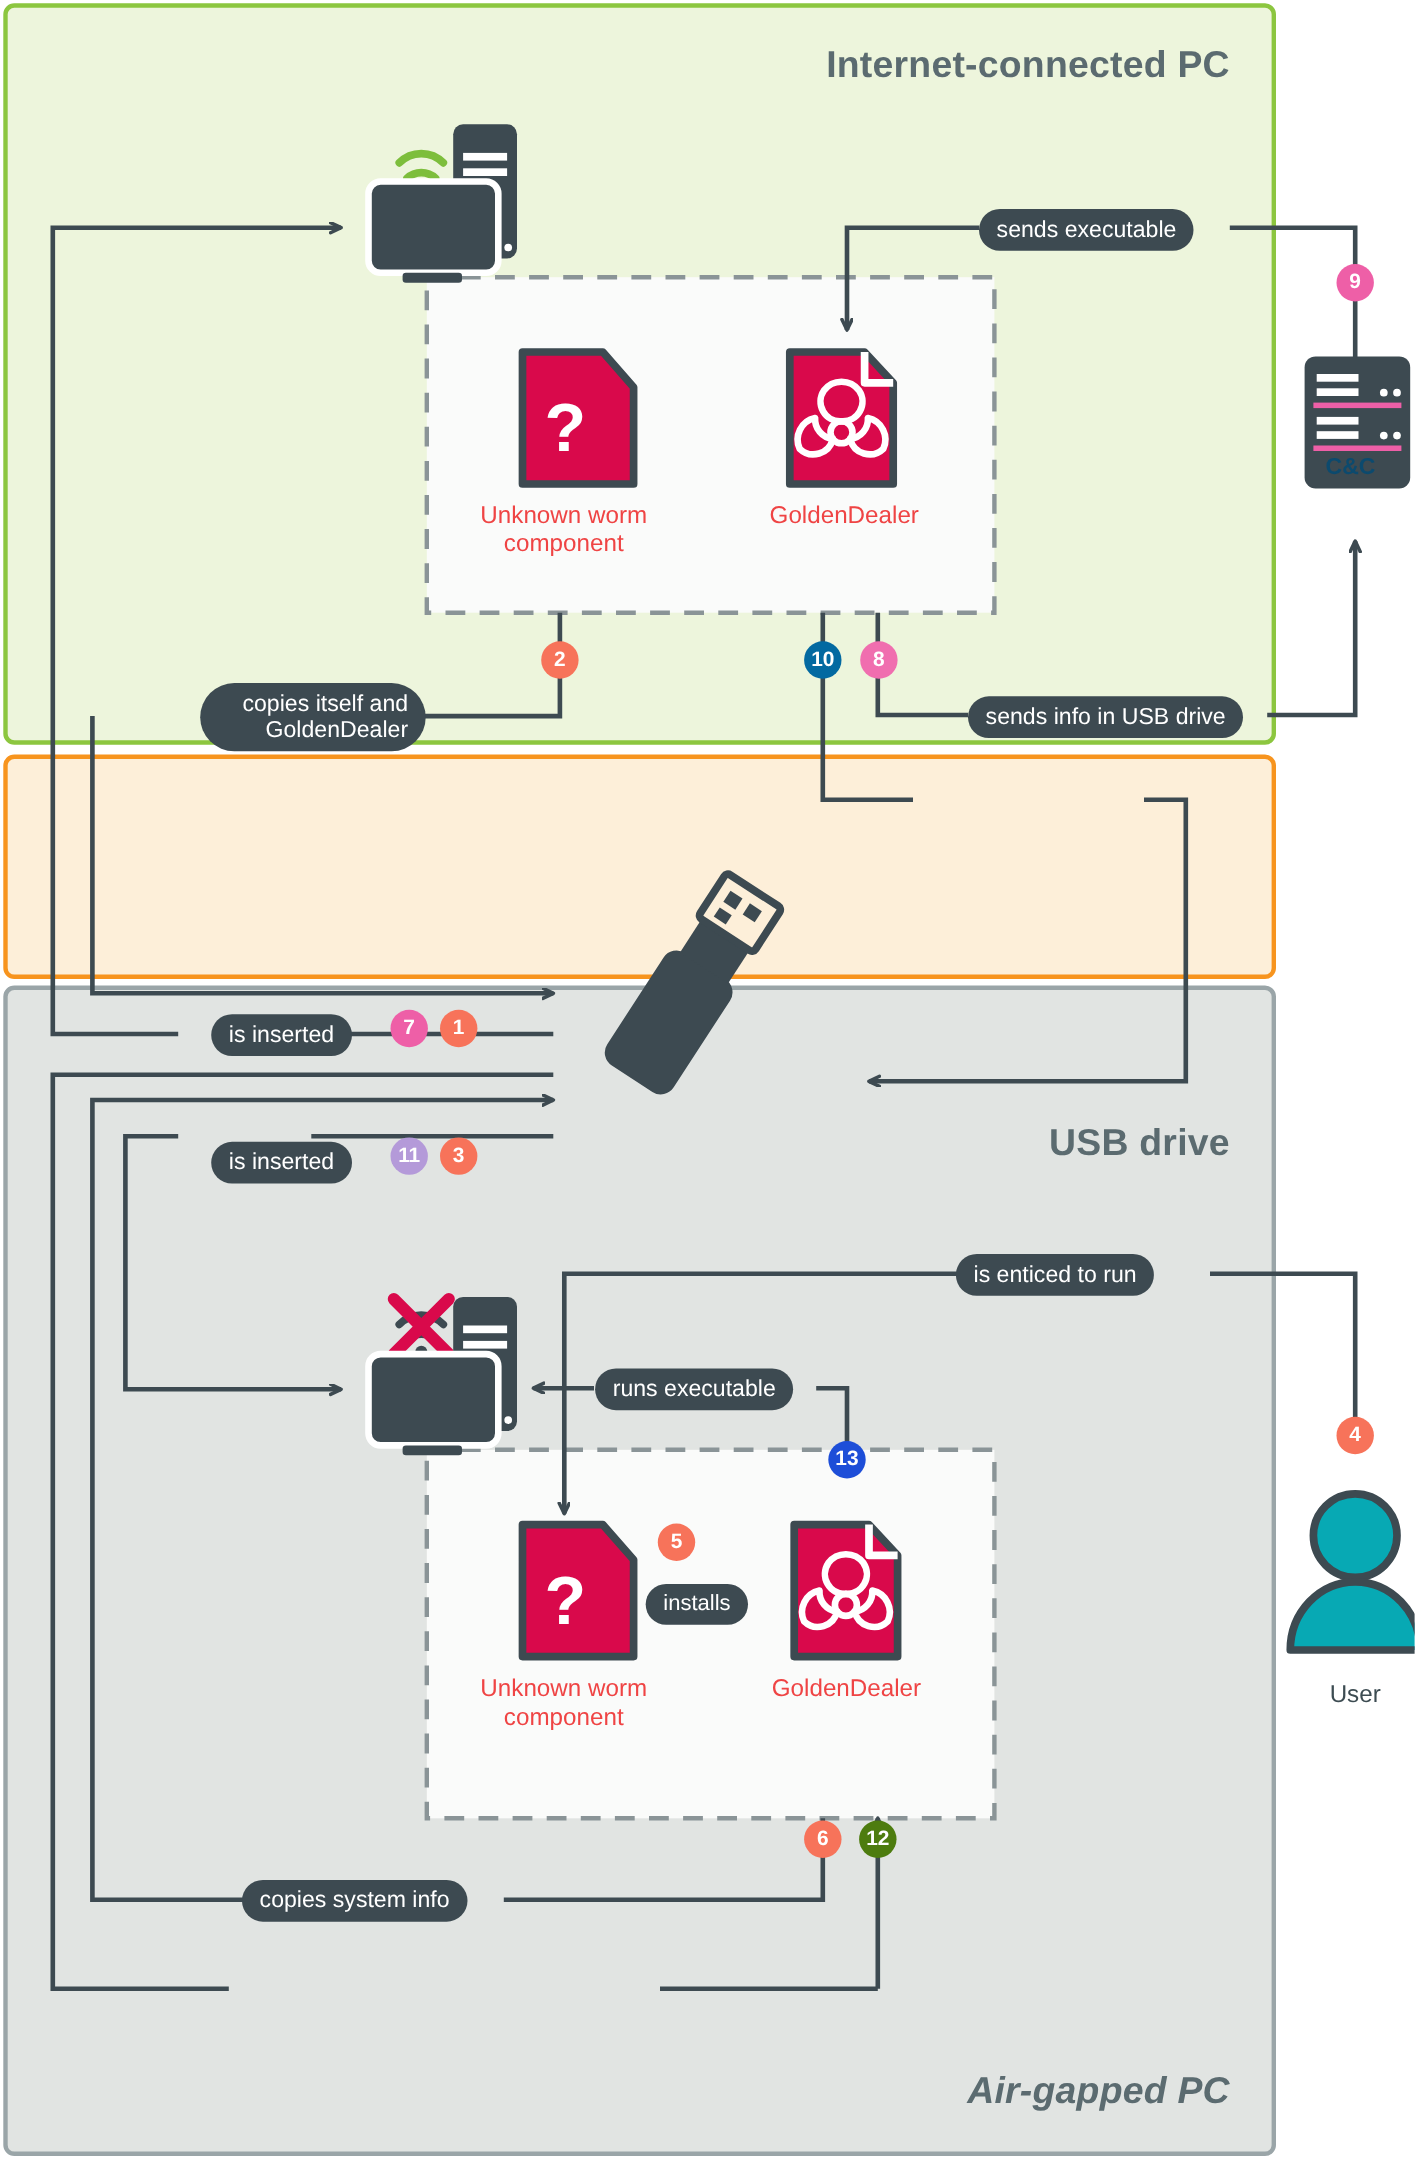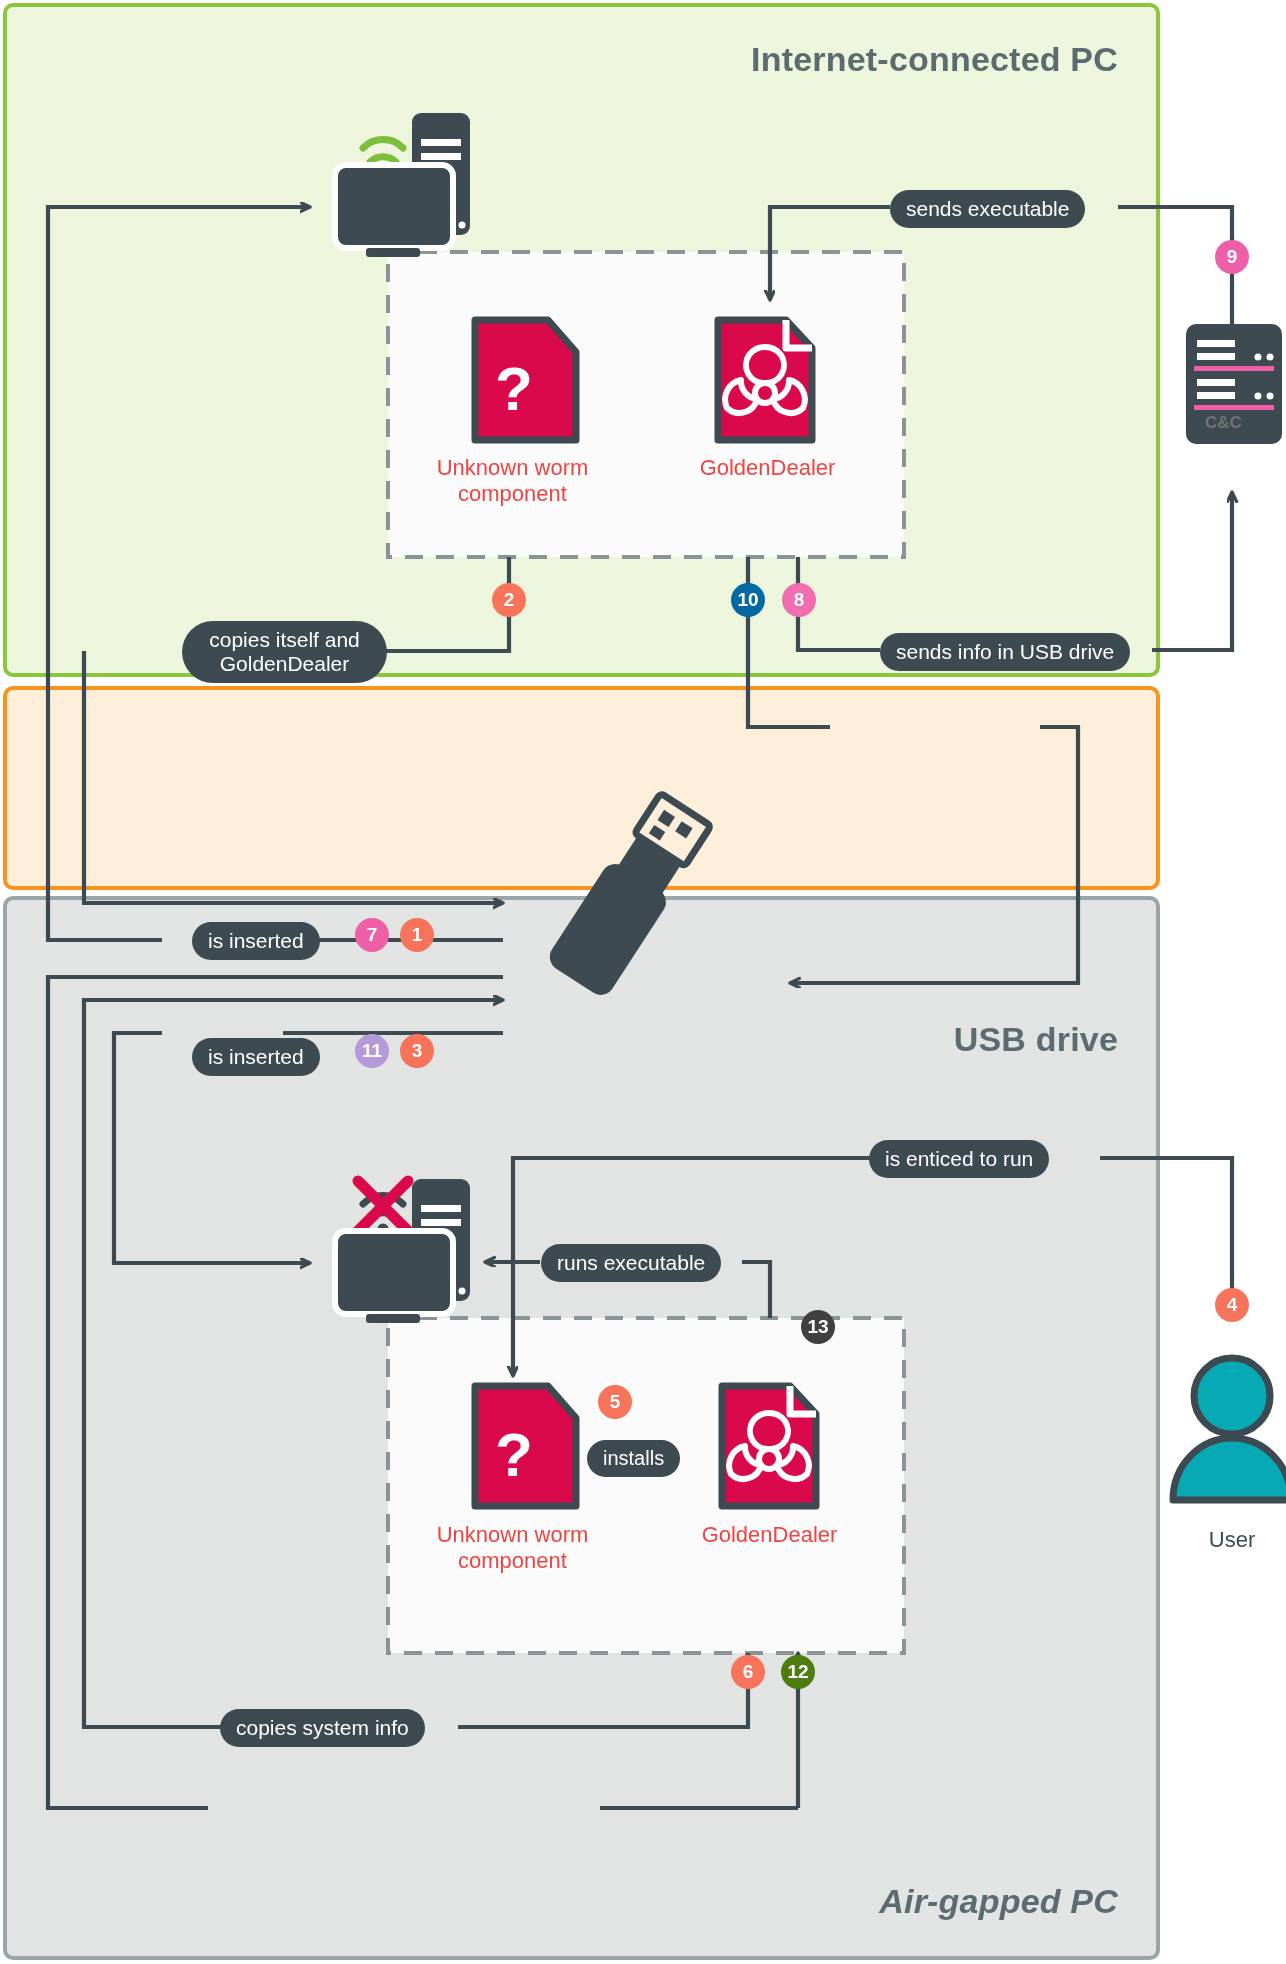--- a/index.html
+++ b/index.html
@@ -18,30 +18,30 @@
   }
   .zone-title.big { font-size:34px; }
 
   .node-label {
     position:absolute; text-align:center; color:#ef4444;
     font-size:22px; line-height:1.2; white-space:pre-line;
   }
   .pill {
     position:absolute; background:#3d4a51; color:#fff;
     border-radius:999px; font-size:21px; line-height:1.15;
-    padding:7px 16px; text-align:center; white-space:pre-line;
+    padding:7px 16px; text-align:right; white-space:pre-line;
     font-weight:400;
   }
   .badge {
     position:absolute; width:34px; height:34px; border-radius:50%;
     color:#ffffff; font-size:19px; font-weight:bold;
     display:flex; align-items:center; justify-content:center;
   }
   .cc-label {
-    position:absolute; color:#737373; font-weight:bold; font-size:17px;
+    position:absolute; color:#0c4a6e; font-weight:bold; font-size:21px;
   }
   .user-label {
     position:absolute; color:#3d4c52; font-size:22px; text-align:center;
   }
 </style>
 </head>
 <body>
 
 <div id="stage">
 
@@ -244,15 +244,15 @@
   <div class="badge" style="left:598px; top:1385px; background:#F7735A;">5</div>
   <div class="badge" style="left:731px; top:1655px; background:#F7735A;">6</div>
 
   <div class="badge" style="left:355px; top:918px; background:#EE5FA7;">7</div>
   <div class="badge" style="left:782px; top:583px; background:#F06EAF;">8</div>
   <div class="badge" style="left:1215px; top:240px; background:#EE5FA7;">9</div>
   <div class="badge" style="left:731px; top:583px; background:#0369a1;">10</div>
 
   <div class="badge" style="left:355px; top:1034px; background:#B49AD9;">11</div>
   <div class="badge" style="left:781px; top:1655px; background:#4d7c0f;">12</div>
-  <div class="badge" style="left:753px; top:1310px; background:#404040;margin-left:48px;">13</div>
+  <div class="badge" style="left:753px; top:1310px; background:#1d4ed8;">13</div>
 
 </div>
 
 </body></html>

